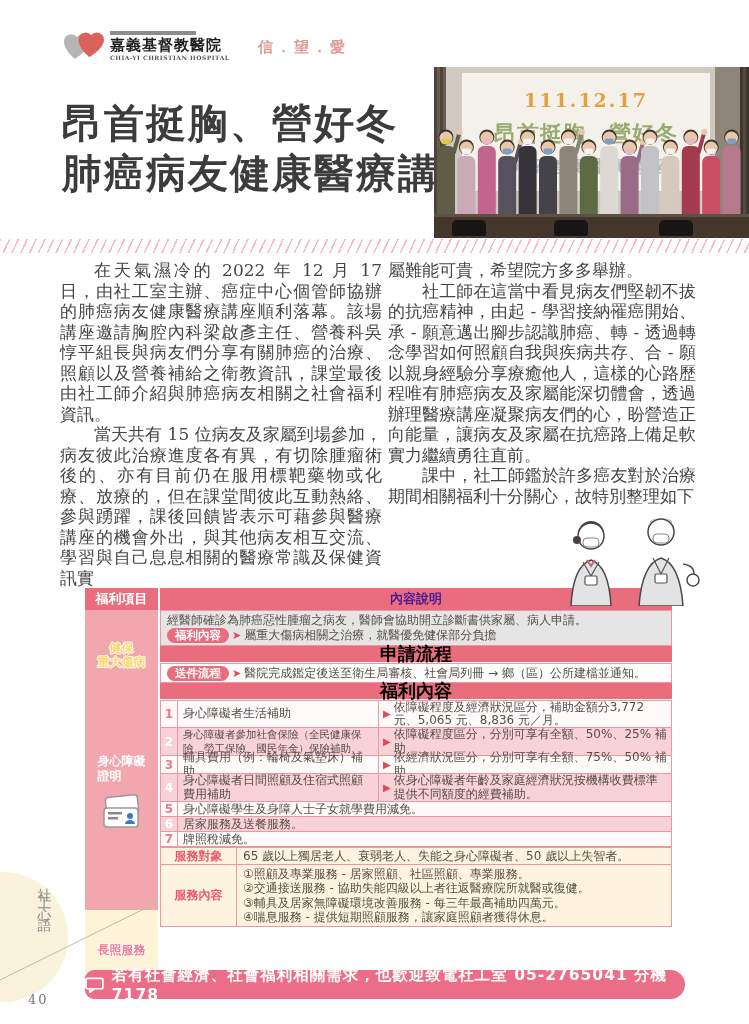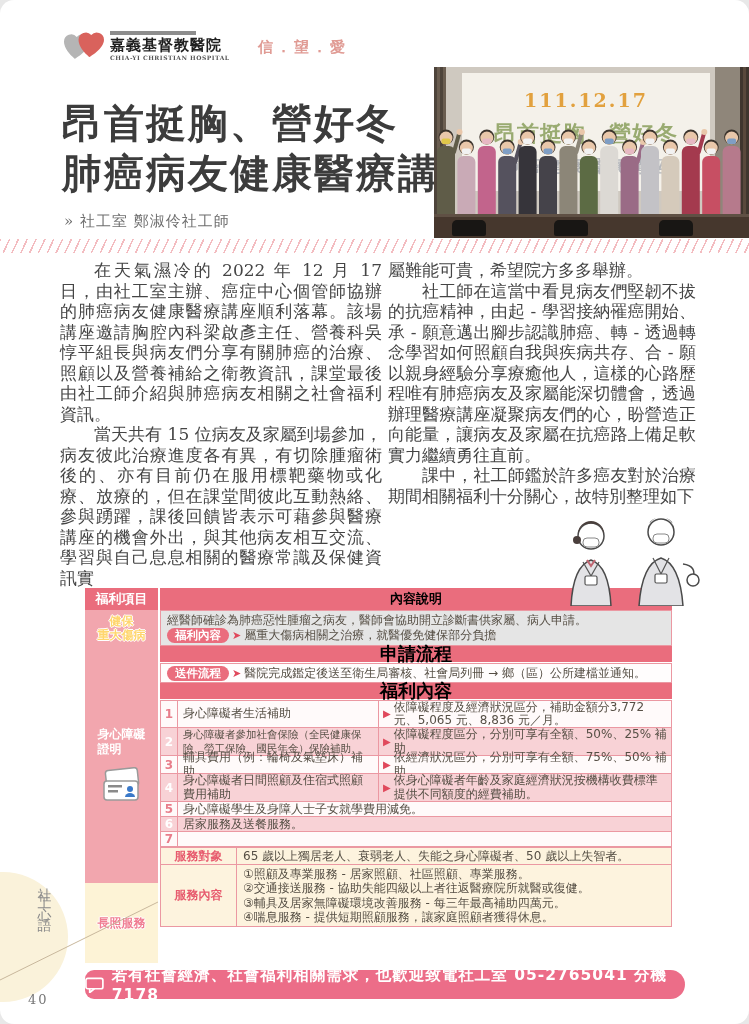--- a/index.html
+++ b/index.html
@@ -1,17 +1,17 @@
 <!DOCTYPE html>
 <html><head>
 <meta charset="utf-8">
 <style>
   * { margin:0; padding:0; box-sizing:border-box; }
   body { background:#e8e8e8; font-family:"DejaVu Serif", serif; }
-  #page { position:relative; width:749px; height:1024px; background:#ffffff; overflow:hidden; margin:0 auto;border-radius:14px; }
+  #page { position:relative; width:749px; height:1024px; background:#ffffff; overflow:hidden; margin:0 auto; }
 
   
   .masthead { position:absolute; left:62px; top:26px; display:flex; align-items:center; }
   .logo-hearts { width:44px; height:40px; }
   .logo-textblock { margin-left:4px; display:flex; flex-direction:column; }
   .logo-topline { width:86px; height:4px; background:#8d8d8d; margin-bottom:2px; }
   .logo-hname { font-size:15px; font-weight:bold; color:#1f1f1f; letter-spacing:1px; line-height:17px; }
   .logo-ename { font-size:6px; font-weight:bold; color:#555; letter-spacing:.5px; }
   .motto { position:absolute; left:258px; top:38px; font-size:15px; color:#e09b94; letter-spacing:3px; font-weight:bold; }
 
@@ -46,21 +46,21 @@
   .col p { margin:0; }
   .p3b { width:190px; }
 
   
   .sw-illu { position:absolute; left:543px; top:518px; width:178px; height:88px; z-index:6; }
 
   
   .btable { position:absolute; left:85px; top:588px; width:587px; font-family:"DejaVu Sans", sans-serif; }
   .thead { display:flex; height:22px; }
   .th1 { width:75px; background:#ea6d7d; color:#fff; font-size:13px; font-weight:bold; display:flex; align-items:center; justify-content:center; border-right:2px solid #fff; }
-  .th2 { flex:1; background:#ea6d7d; color:#000000; font-size:13px; font-weight:bold; display:flex; align-items:center; justify-content:center; }
+  .th2 { flex:1; background:#ea6d7d; color:#4c1d95; font-size:13px; font-weight:bold; display:flex; align-items:center; justify-content:center; }
   .tbody { display:flex; }
   .leftcol { width:75px; background:#f2a6ae; border-right:2px solid #fff; display:flex; flex-direction:column; }
   .lab1 { height:36px; display:flex; align-items:center; justify-content:center; text-align:center;
           color:#ffd66e; font-weight:bold; font-size:12px; line-height:14px; white-space:pre-line;
           text-shadow:1px 0 0 #fff,-1px 0 0 #fff,0 1px 0 #fff,0 -1px 0 #fff; }
   .lab2 { height:237px; display:flex; flex-direction:column; align-items:center; justify-content:center; gap:10px;
           color:#fff; font-weight:bold; font-size:12px; line-height:15px; text-align:left; white-space:pre-line; }
   .lab3 { height:80px; background:#fdf3d6; display:flex; align-items:center; justify-content:center;
           color:#f07e93; font-weight:bold; font-size:12px;
           text-shadow:1px 0 0 #fff,-1px 0 0 #fff,0 1px 0 #fff,0 -1px 0 #fff; }
@@ -117,21 +117,20 @@
       <div class="logo-hname">嘉義基督教醫院</div>
       <div class="logo-ename">CHIA-YI CHRISTIAN HOSPITAL</div>
     </div>
   </div>
   <div class="motto">信．望．愛</div>
 
   <div class="title">
     <div>昂首挺胸、營好冬</div>
     <div>肺癌病友健康醫療講座</div>
   </div>
-  <div class="byline">» 社工室 鄭淑伶社工師</div>
 
   <div class="photo">
     <div class="screen">
       <div class="scr1">111.12.17</div>
       <div class="scr2">昂首挺胸、營好冬</div>
       <div class="scr3">肺癌健康醫療講座</div>
     </div>
     <div class="slats-l"></div>
     <div class="wall-r"></div>
     <div class="slats-r"></div>
@@ -276,21 +275,21 @@
     <rect x="112" y="56" width="12" height="9" rx="1.5" fill="#fff" stroke="#555" stroke-width="1.2"></rect>
   </svg>
 
   <div class="btable">
     <div class="thead">
       <div class="th1">福利項目</div>
       <div class="th2">內容說明</div>
     </div>
     <div class="tbody">
       <div class="leftcol">
-        <div class="lab1" style="white-space: pre-line;">健保
+        <div class="lab1" style="white-space: pre-line; margin-top: 27px;">健保
 重大傷病</div>
         <div class="lab2">
           <span class="preline" style="white-space: pre-line;">身心障礙
 證明</span>
           <svg width="44" height="36" viewBox="0 0 44 36">
             <rect x="6" y="2" width="32" height="18" rx="3" fill="#fff" stroke="#9a9a9a" stroke-width="1.5" transform="rotate(-6 22 11)"></rect>
             <rect x="4" y="14" width="34" height="19" rx="3" fill="#fff" stroke="#9a9a9a" stroke-width="1.5"></rect>
             <rect x="8" y="18" width="14" height="2.5" fill="#8a8a8a"></rect>
             <rect x="8" y="23" width="10" height="2.5" fill="#8a8a8a"></rect>
             <circle cx="30" cy="22" r="3" fill="#3a79c9"></circle>
@@ -349,20 +348,21 @@
         <div class="brow r-odd h15">
           <div class="bnum n-odd">5</div>
           <div class="bfull">身心障礙學生及身障人士子女就學費用減免。</div>
         </div>
         <div class="brow r-even h15">
           <div class="bnum n-even">6</div>
           <div class="bfull">居家服務及送餐服務。</div>
         </div>
         <div class="brow r-odd h15">
           <div class="bnum n-odd">7</div>
+          <div class="bfull">牌照稅減免。</div>
         </div>
 
         <div class="g3row first h18">
           <div class="g3key">服務對象</div>
           <div class="g3val" style="white-space: pre-line;">65 歲以上獨居老人、衰弱老人、失能之身心障礙者、50 歲以上失智者。</div>
         </div>
         <div class="g3row h62">
           <div class="g3key">服務內容</div>
           <div class="g3val" style="white-space: pre-line;">①照顧及專業服務 - 居家照顧、社區照顧、專業服務。
 ②交通接送服務 - 協助失能四級以上者往返醫療院所就醫或復健。

